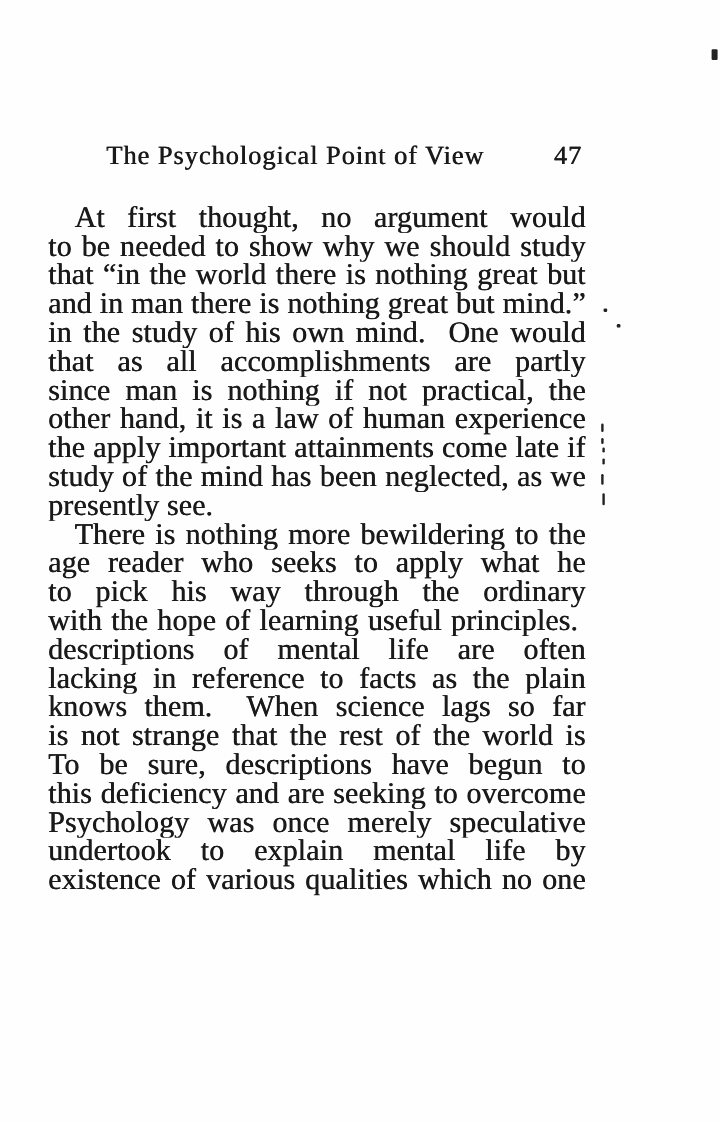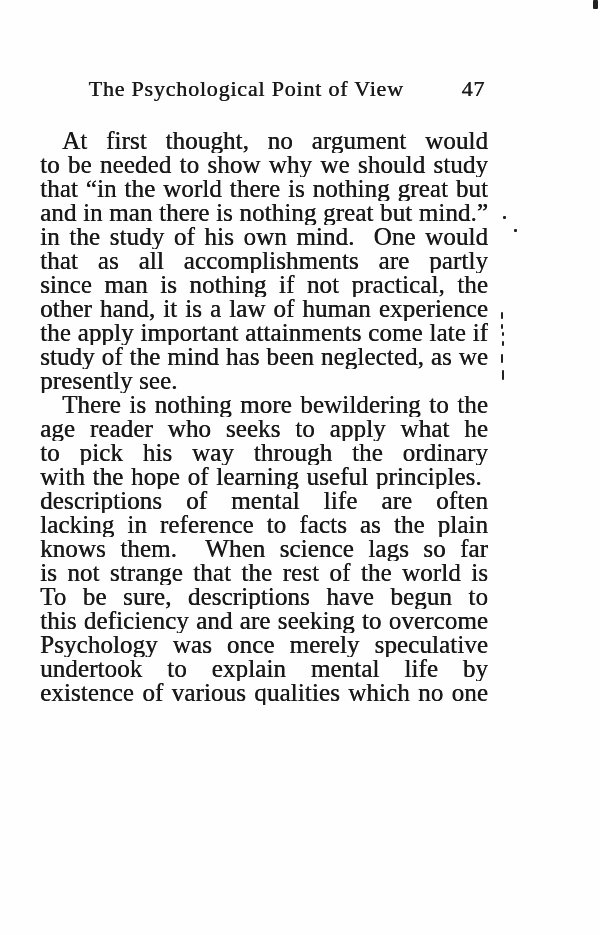--- a/index.html
+++ b/index.html
@@ -11,20 +11,21 @@
     height: 935px;
     position: relative;
     overflow: hidden;
     background: #fefefe;
     font-family: "Liberation Serif", "DejaVu Serif", serif;
     color: #1a1a1a;
   }
   .page {
     position: absolute;
     inset: 0;
+    margin-top: 41px;
   }
   .running-head {
     position: absolute;
     top: 74px;
     left: 40px;
     width: 448px;
     height: 30px;
     font-size: 22px;
     line-height: 30px;
     letter-spacing: 0.8px;

